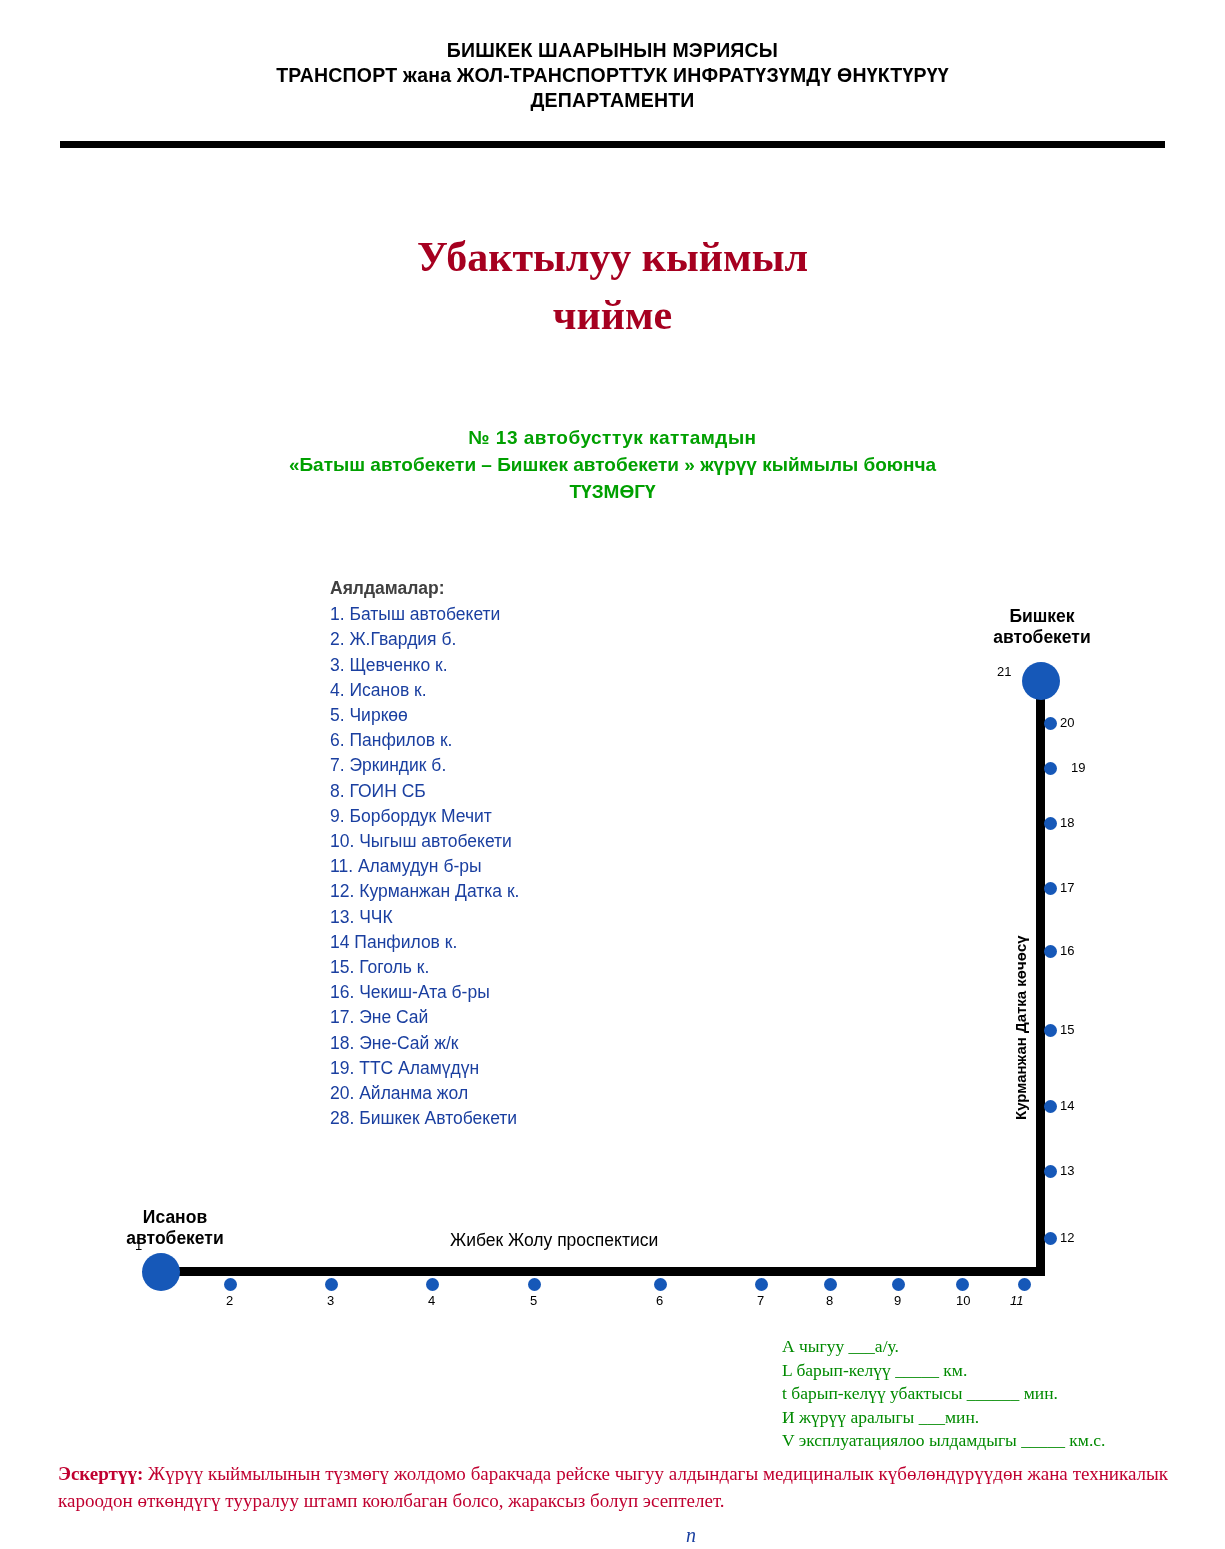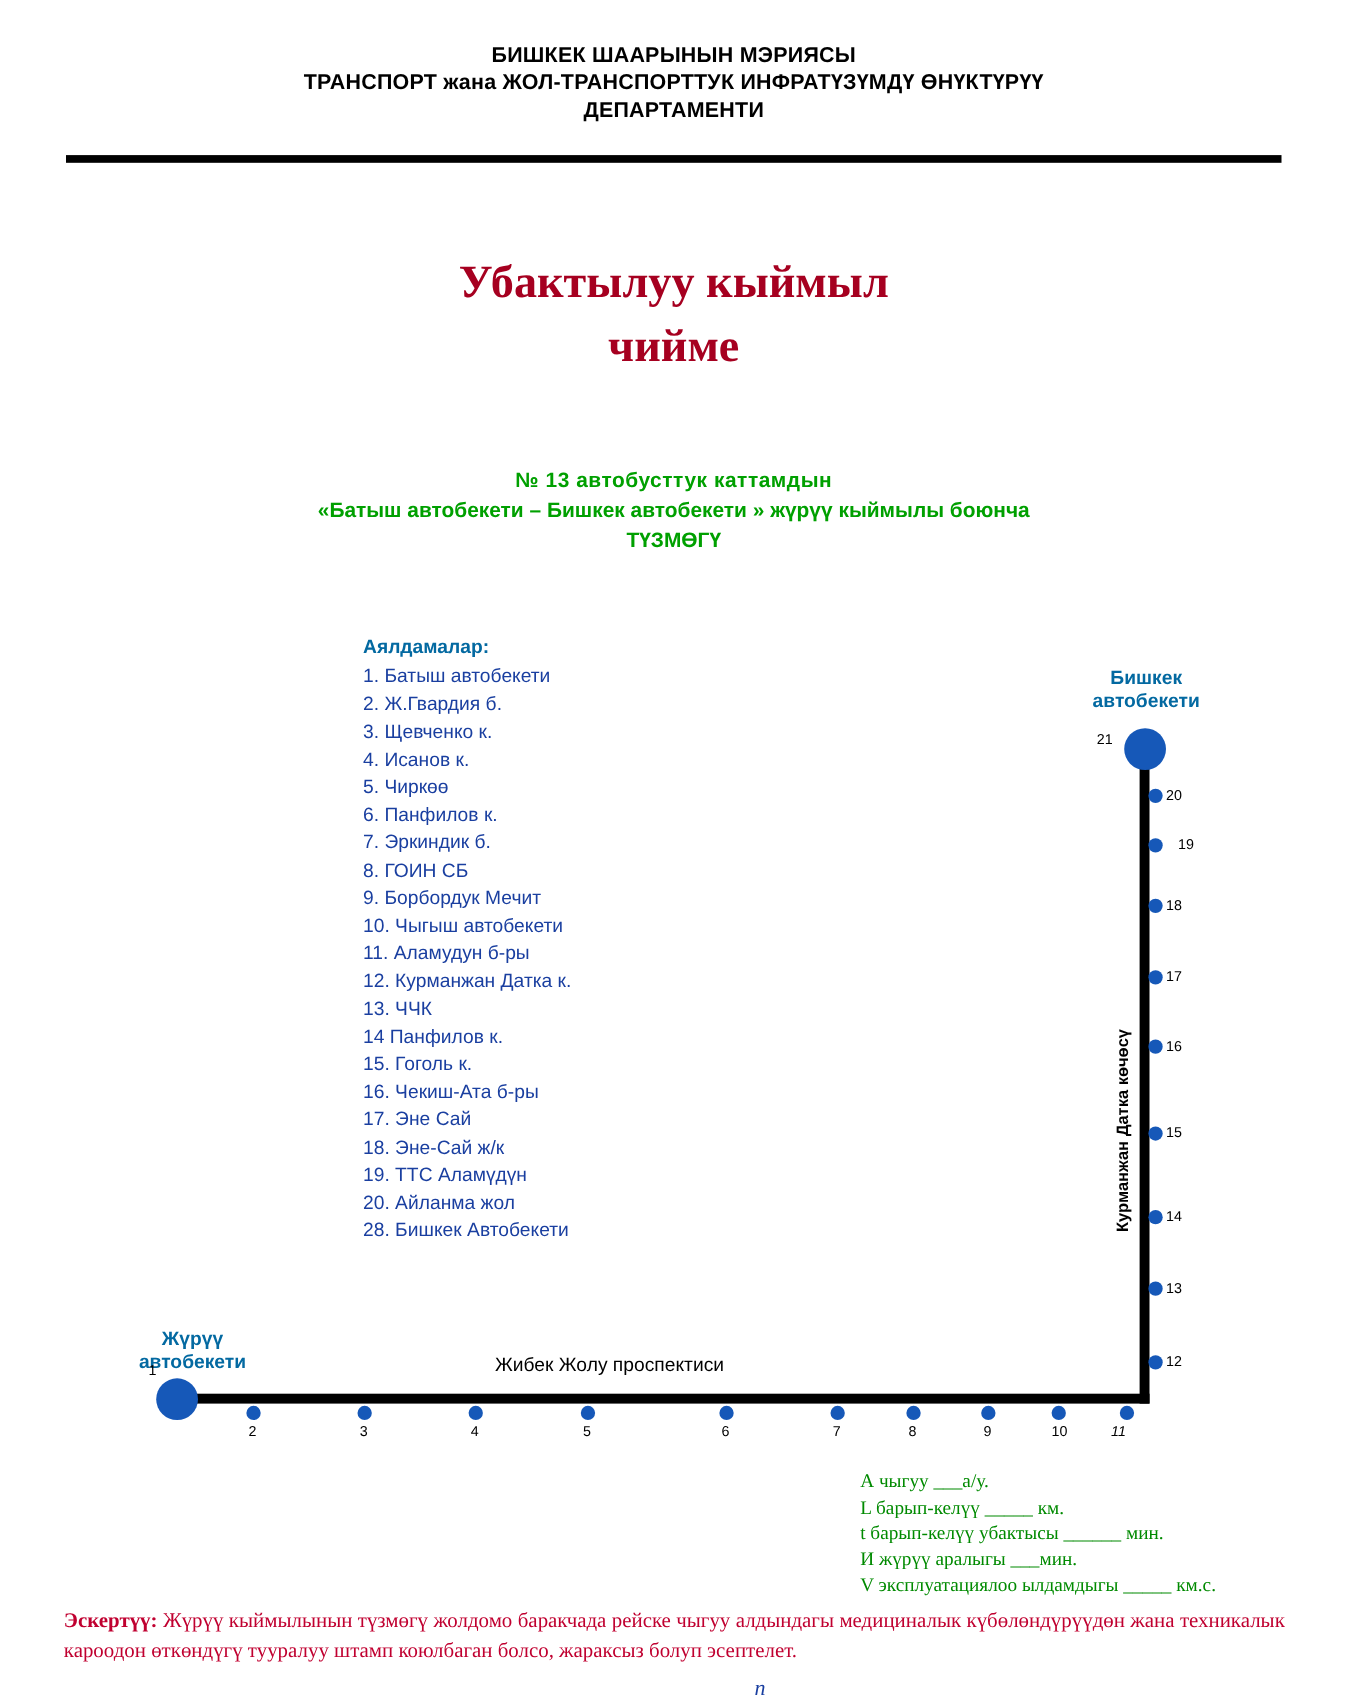--- a/index.html
+++ b/index.html
@@ -72,21 +72,21 @@
   .stops {
     position: absolute;
     top: 576px;
     left: 330px;
     color: #1a3fa0;
     font-size: 17.5px;
     line-height: 25.2px;
   }
   .stops-title {
     font-weight: bold;
-    color: #0369a1;
+    color: #404040;
     font-size: 17.5px;
     margin-bottom: 1px;
   }
   .stops ul {
     list-style: none;
     margin: 0;
     padding: 0;
   }
   .stops li { white-space: nowrap; }
 
@@ -132,21 +132,21 @@
     position: absolute;
     font-size: 13px;
     color: #000;
   }
   .term-label {
     position: absolute;
     font-weight: bold;
     font-size: 17.5px;
     line-height: 21px;
     text-align: center;
-    color: #0369a1;
+    color: #000000;
   }
   .street-h {
     position: absolute;
     font-size: 17.5px;
     color: #000;
     white-space: nowrap;
   }
   .street-v {
     position: absolute;
     font-size: 15px;
@@ -240,21 +240,21 @@
     <li>28. Бишкек Автобекети</li>
   </ul>
 </div>
 
 <div class="diagram">
 
   <div class="line-h"></div>
   <div class="line-v"></div>
 
   <div class="term-label" style="left: 10px; top: 607px; width: 130px;">
-    <span>Жүрүү</span><br>
+    <span>Исанов</span><br>
     <span>автобекети</span>
   </div>
   <div class="terminus-dot" style="left: 42px; top: 653px;"></div>
   <div class="dot-num" style="left: 35px; top: 638px;">1</div>
 
   <div class="street-h" style="left: 350px; top: 630px;">Жибек Жолу проспектиси</div>
 
   <div class="street-v" style="left: 912px; top: 520px;">Курманжан Датка көчөсү</div>
 
   <div class="stop-dot" style="left: 124px; top: 678px;"></div>

